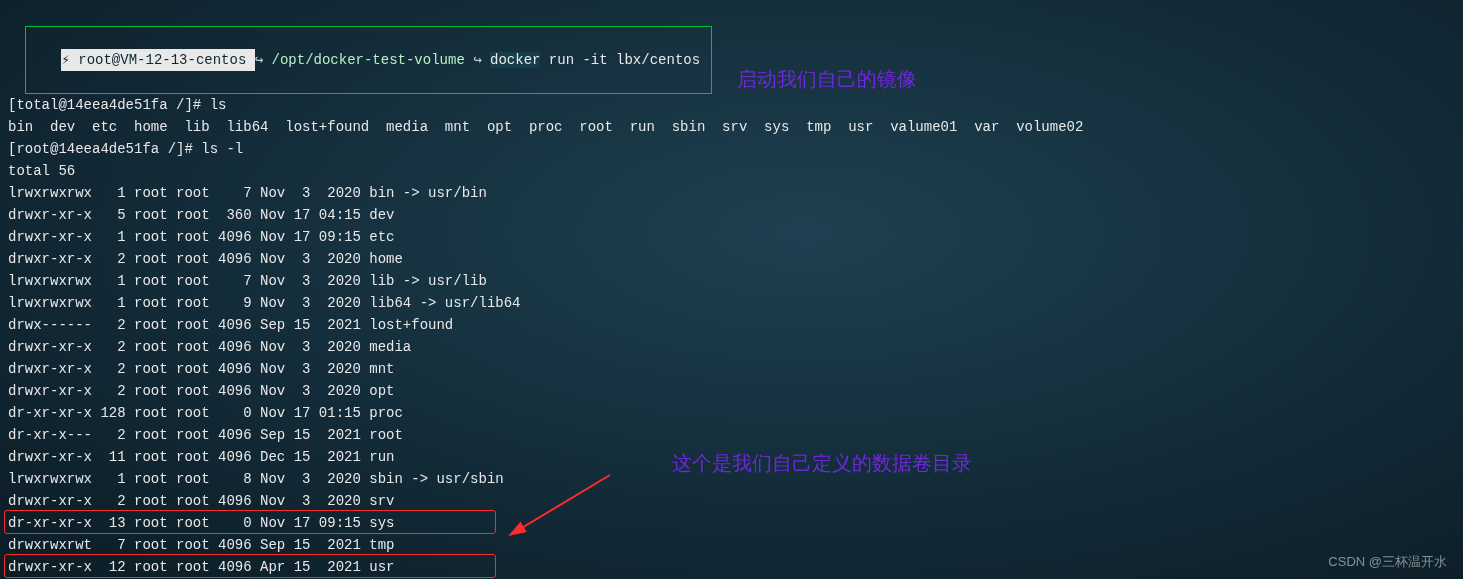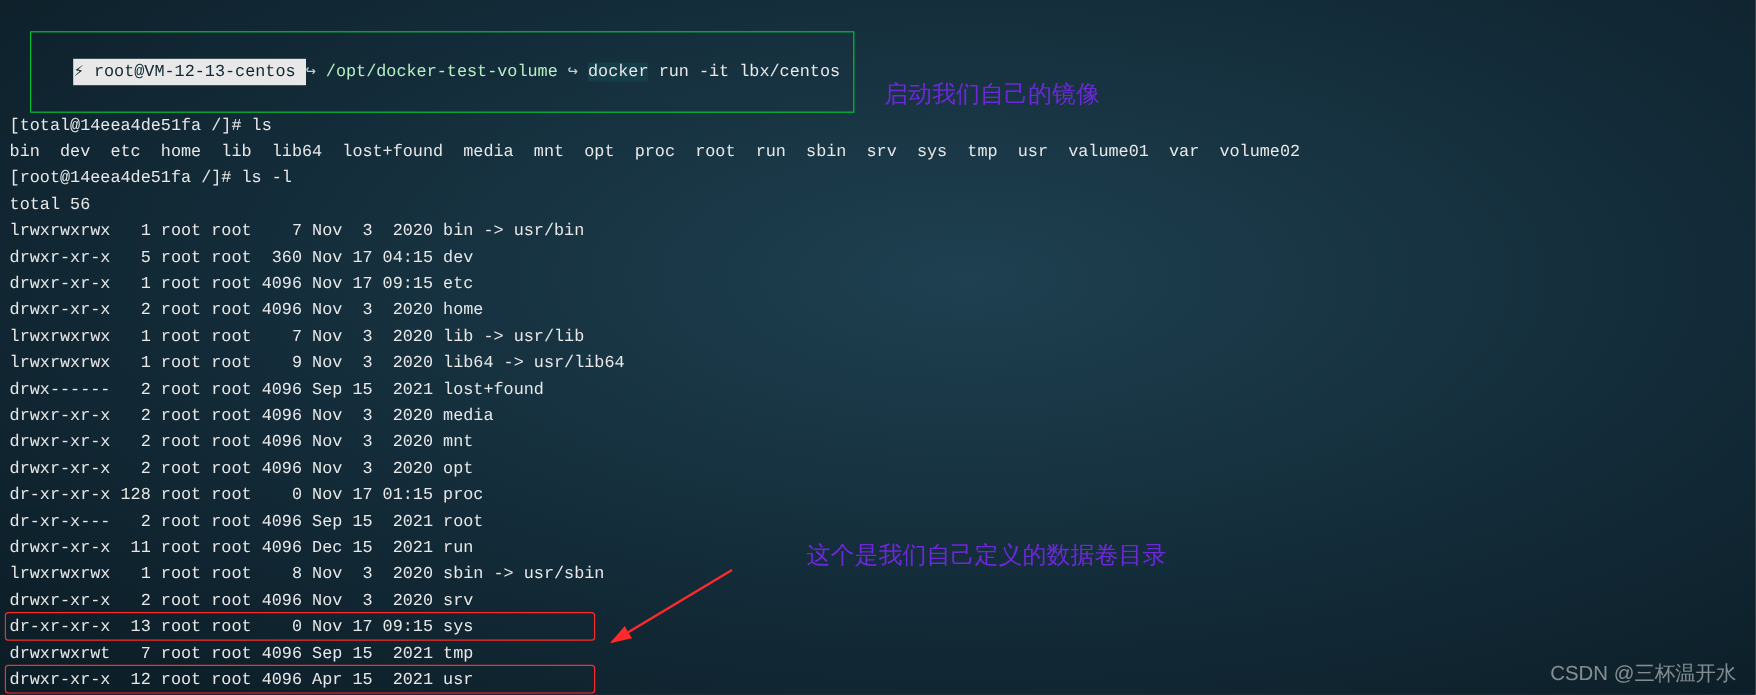--- a/index.html
+++ b/index.html
@@ -52,21 +52,21 @@
     border: 1.5px solid #ff2a2a;
     border-radius: 3px;
     pointer-events: none;
   }
   .watermark {
     position: absolute;
     right: 16px;
     bottom: 6px;
     color: rgba(230,230,230,0.55);
     font-family: sans-serif;
-    font-size: 17px;
+    font-size: 13px;
   }
   .arrow {
     position: absolute;
     pointer-events: none;
   }
 </style>
 </head>
 <body>
 
 <div class="term">

